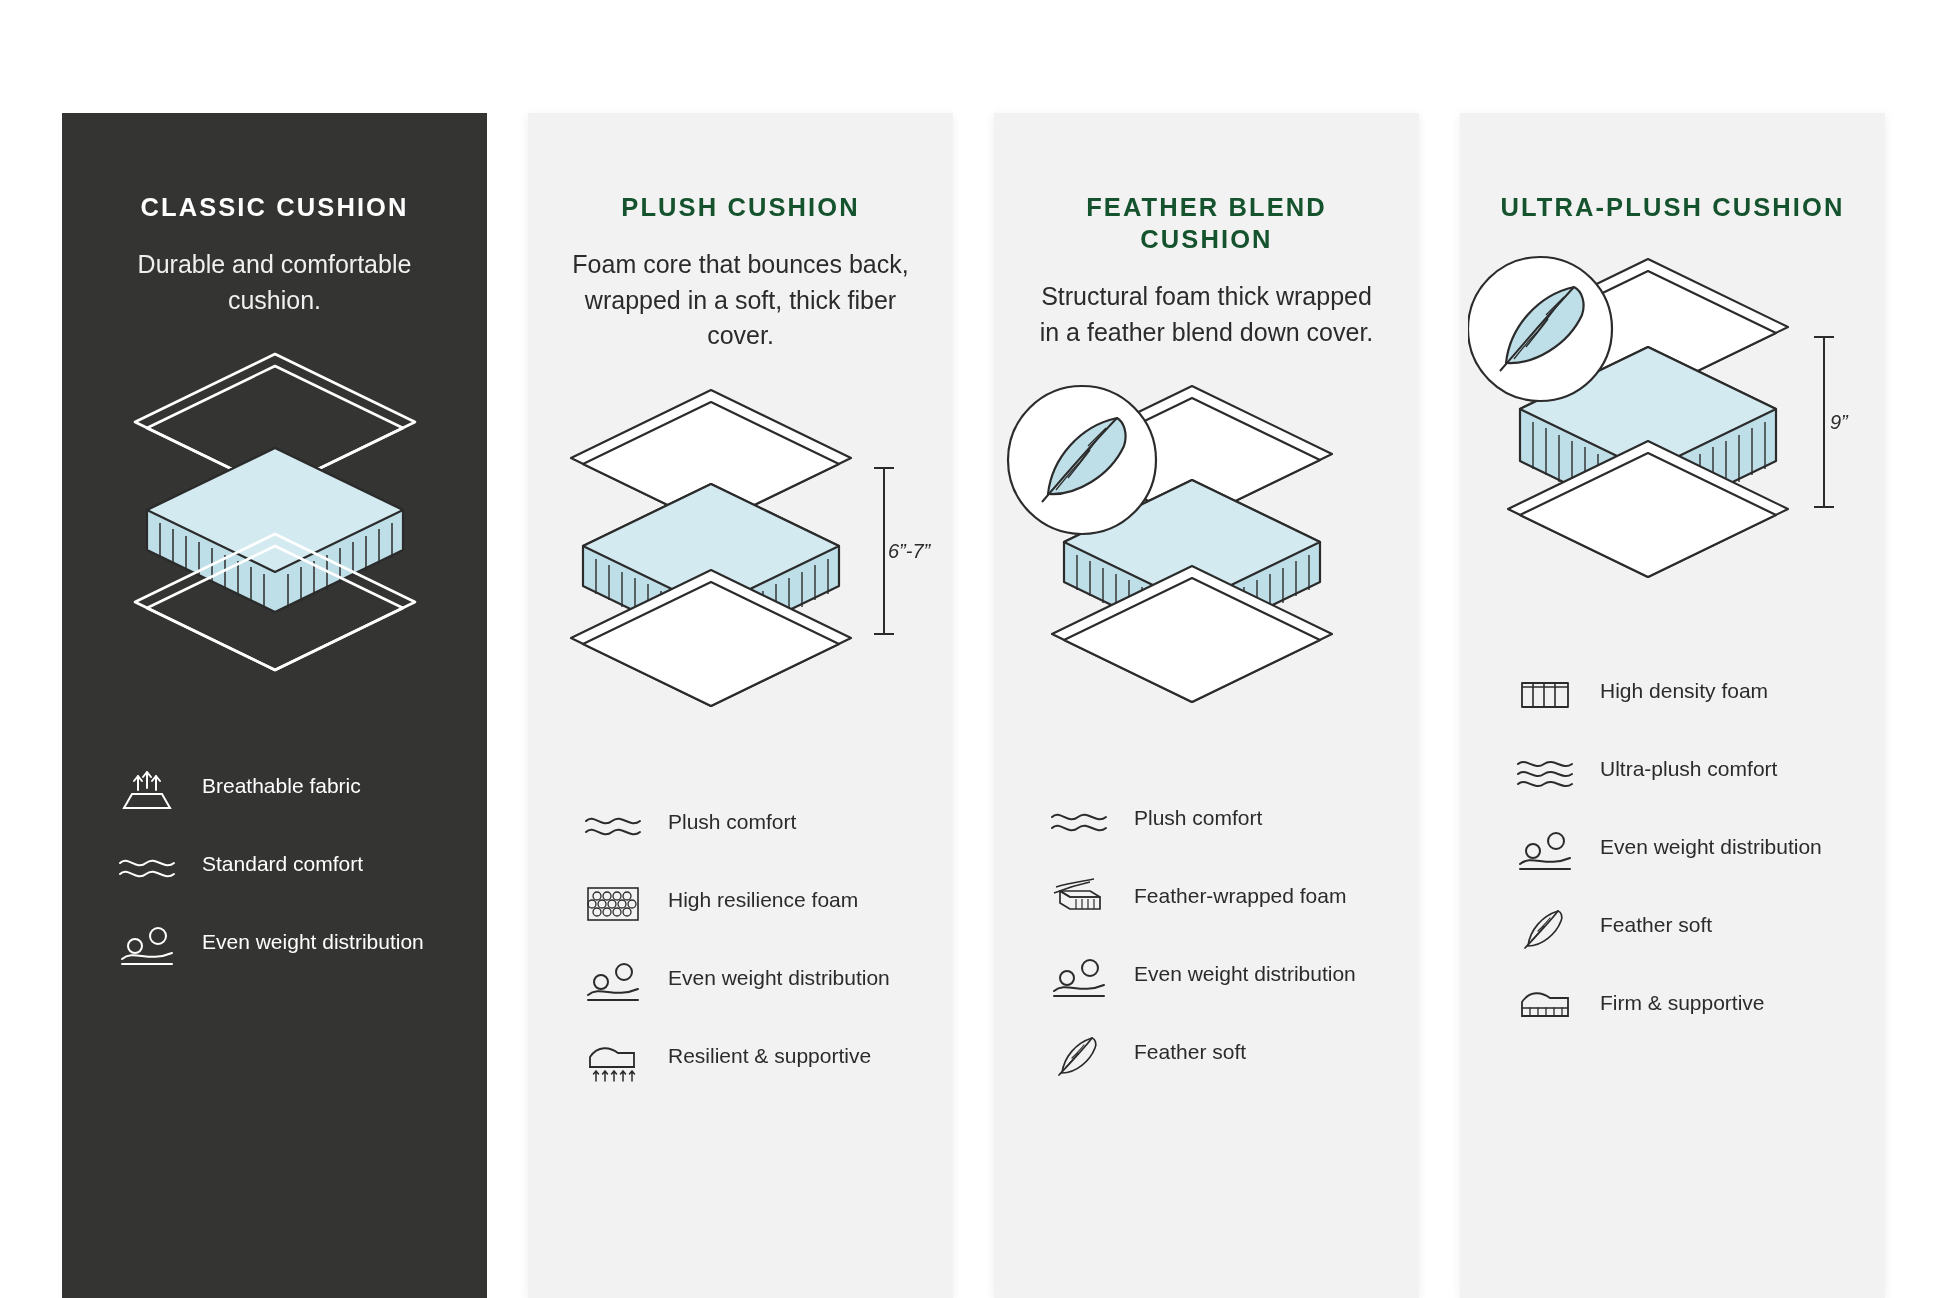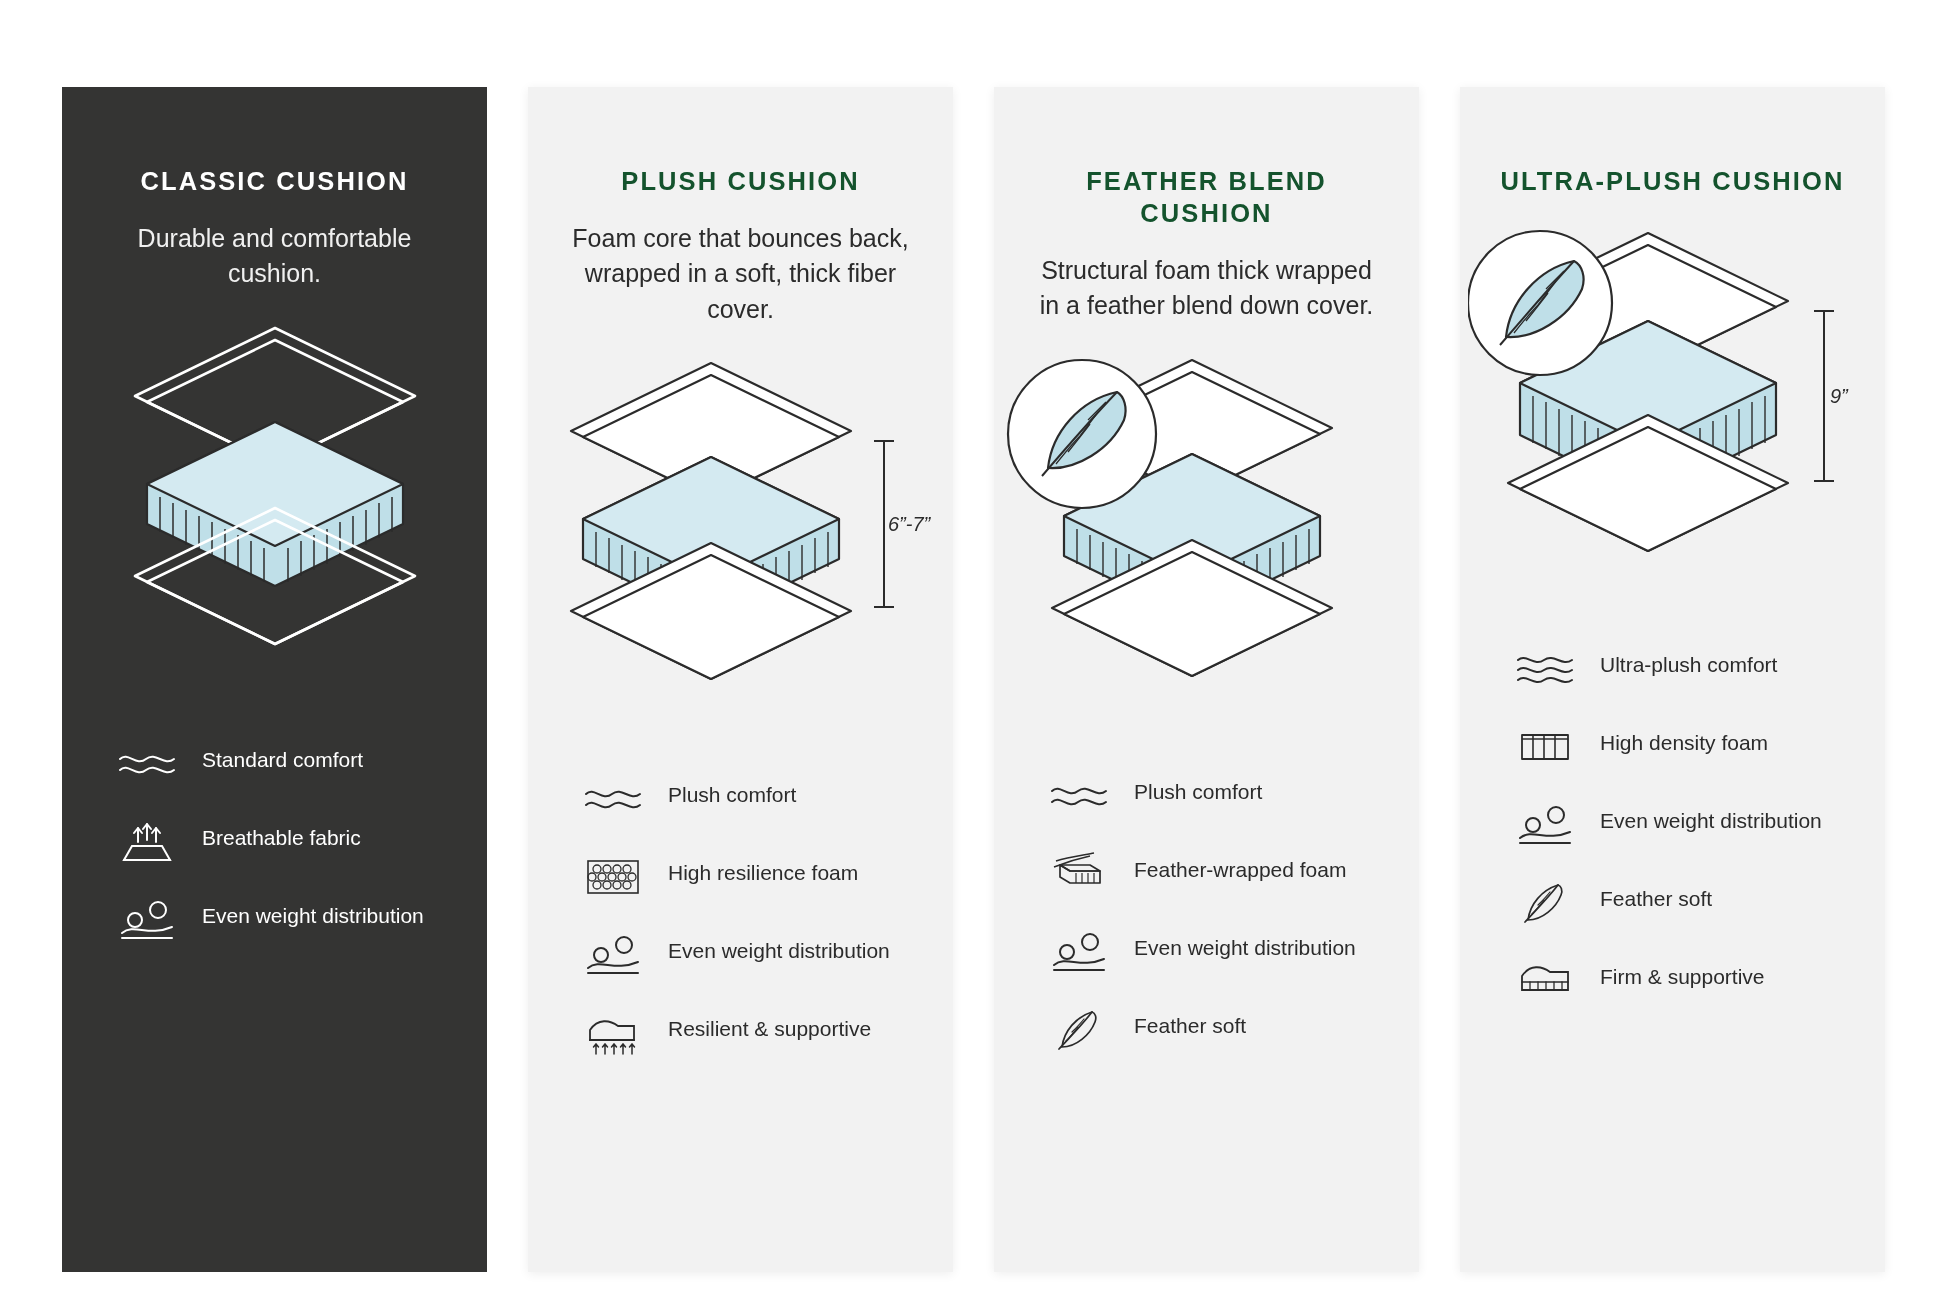--- a/index.html
+++ b/index.html
@@ -9,21 +9,21 @@
     background: #ffffff;
     font-family: "Liberation Sans", sans-serif;
     overflow: hidden;
   }
   .board {
     position: relative;
     width: 1946px; height: 1298px;
     background: #ffffff;
     display: flex;
     justify-content: flex-start;
-    align-items: center;
+    align-items: flex-end;
     padding: 60px 0 0 62px;
     gap: 41px;
   }
   .card {
     width: 425px;
     height: 1185px;
     background: #f2f2f2;
     position: relative;
     box-shadow: 0 2px 10px rgba(0,0,0,0.07);
     padding: 0;
@@ -132,38 +132,38 @@
 
           <polygon points="190,198 330,266 190,334 50,266" fill="none"></polygon>
           <polygon points="190,210 318,272 190,334 62,272" fill="none"></polygon>
         </g>
       </svg>
     </div>
 
     <div class="features">
       <div class="feature">
         <span class="ficon">
-          <svg width="58" height="30" viewBox="0 0 58 30" fill="none" stroke="#ffffff" stroke-width="2" stroke-linecap="round">
-            <path d="M2 10 C 10 2, 18 18, 28 10 C 38 2, 46 18, 56 10"></path>
-            <path d="M2 21 C 10 13, 18 29, 28 21 C 38 13, 46 29, 56 21"></path>
-          </svg>
-        </span>
-        <span class="flabel">Standard comfort</span>
-      </div>
-      <div class="feature">
-        <span class="ficon">
           <svg width="58" height="44" viewBox="0 0 58 44" fill="none" stroke="#ffffff" stroke-width="2" stroke-linecap="round">
             <path d="M6 40 L52 40 L44 26 L14 26 Z"></path>
             <line x1="6" y1="40" x2="52" y2="40"></line>
             <path d="M20 22 L20 8 M20 8 l-4 5 M20 8 l4 5"></path>
             <path d="M29 20 L29 4 M29 4 l-4 5 M29 4 l4 5"></path>
             <path d="M38 22 L38 8 M38 8 l-4 5 M38 8 l4 5"></path>
           </svg>
         </span>
         <span class="flabel">Breathable fabric</span>
+      </div>
+      <div class="feature">
+        <span class="ficon">
+          <svg width="58" height="30" viewBox="0 0 58 30" fill="none" stroke="#ffffff" stroke-width="2" stroke-linecap="round">
+            <path d="M2 10 C 10 2, 18 18, 28 10 C 38 2, 46 18, 56 10"></path>
+            <path d="M2 21 C 10 13, 18 29, 28 21 C 38 13, 46 29, 56 21"></path>
+          </svg>
+        </span>
+        <span class="flabel">Standard comfort</span>
       </div>
       <div class="feature">
         <span class="ficon">
           <svg width="58" height="42" viewBox="0 0 58 42" fill="none" stroke="#ffffff" stroke-width="2" stroke-linecap="round">
             <circle cx="40" cy="11" r="8"></circle>
             <circle cx="17" cy="21" r="7"></circle>
             <path d="M4 34 C 16 24, 30 38, 54 28"></path>
             <line x1="4" y1="39" x2="54" y2="39"></line>
           </svg>
         </span>
@@ -425,41 +425,41 @@
           <line x1="346" y1="96" x2="366" y2="96" stroke-width="2"></line>
           <line x1="346" y1="266" x2="366" y2="266" stroke-width="2"></line>
         </g>
         <text class="dim-label" x="362" y="188" text-anchor="start" stroke="none">9”</text>
       </svg>
     </div>
 
     <div class="features">
       <div class="feature">
         <span class="ficon">
-          <svg width="58" height="34" viewBox="0 0 58 34" fill="none" stroke="#2b2b2b" stroke-width="2" stroke-linecap="round">
-            <path d="M2 8 C 10 1, 18 15, 28 8 C 38 1, 46 15, 56 8"></path>
-            <path d="M2 18 C 10 11, 18 25, 28 18 C 38 11, 46 25, 56 18"></path>
-            <path d="M2 28 C 10 21, 18 35, 28 28 C 38 21, 46 35, 56 28"></path>
-          </svg>
-        </span>
-        <span class="flabel">Ultra-plush comfort</span>
-      </div>
-      <div class="feature">
-        <span class="ficon">
           <svg width="58" height="40" viewBox="0 0 58 40" fill="none" stroke="#2b2b2b" stroke-width="1.8" stroke-linejoin="round">
             <rect x="6" y="8" width="46" height="24"></rect>
             <g stroke-width="1.6">
               <line x1="17" y1="8" x2="17" y2="32"></line>
               <line x1="28" y1="8" x2="28" y2="32"></line>
               <line x1="39" y1="8" x2="39" y2="32"></line>
             </g>
             <line x1="6" y1="12" x2="52" y2="12" stroke-width="1.4"></line>
           </svg>
         </span>
         <span class="flabel">High density foam</span>
+      </div>
+      <div class="feature">
+        <span class="ficon">
+          <svg width="58" height="34" viewBox="0 0 58 34" fill="none" stroke="#2b2b2b" stroke-width="2" stroke-linecap="round">
+            <path d="M2 8 C 10 1, 18 15, 28 8 C 38 1, 46 15, 56 8"></path>
+            <path d="M2 18 C 10 11, 18 25, 28 18 C 38 11, 46 25, 56 18"></path>
+            <path d="M2 28 C 10 21, 18 35, 28 28 C 38 21, 46 35, 56 28"></path>
+          </svg>
+        </span>
+        <span class="flabel">Ultra-plush comfort</span>
       </div>
       <div class="feature">
         <span class="ficon">
           <svg width="58" height="42" viewBox="0 0 58 42" fill="none" stroke="#2b2b2b" stroke-width="2" stroke-linecap="round">
             <circle cx="40" cy="11" r="8"></circle>
             <circle cx="17" cy="21" r="7"></circle>
             <path d="M4 34 C 16 24, 30 38, 54 28"></path>
             <line x1="4" y1="39" x2="54" y2="39"></line>
           </svg>
         </span>

